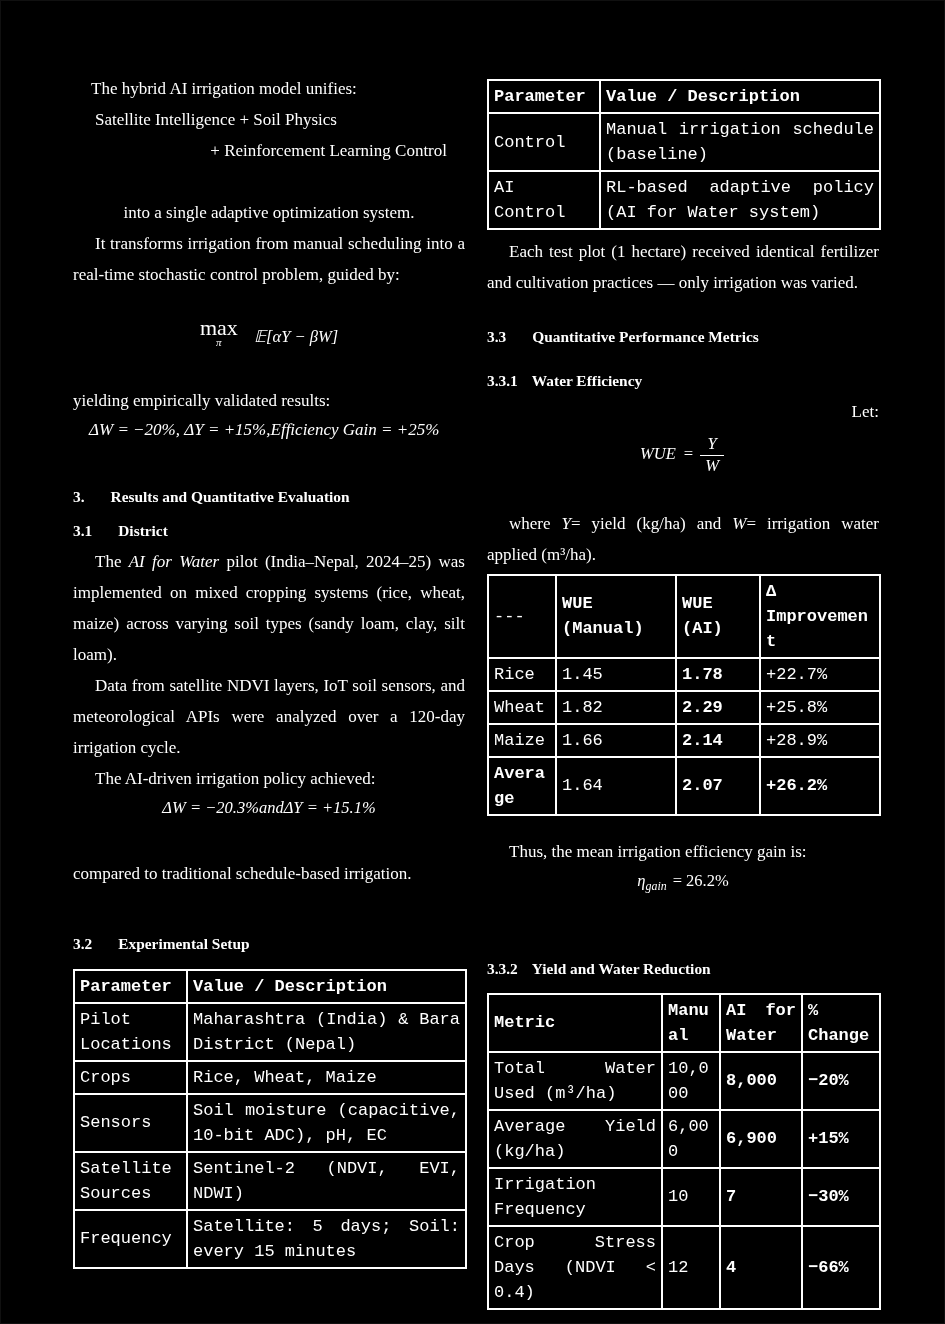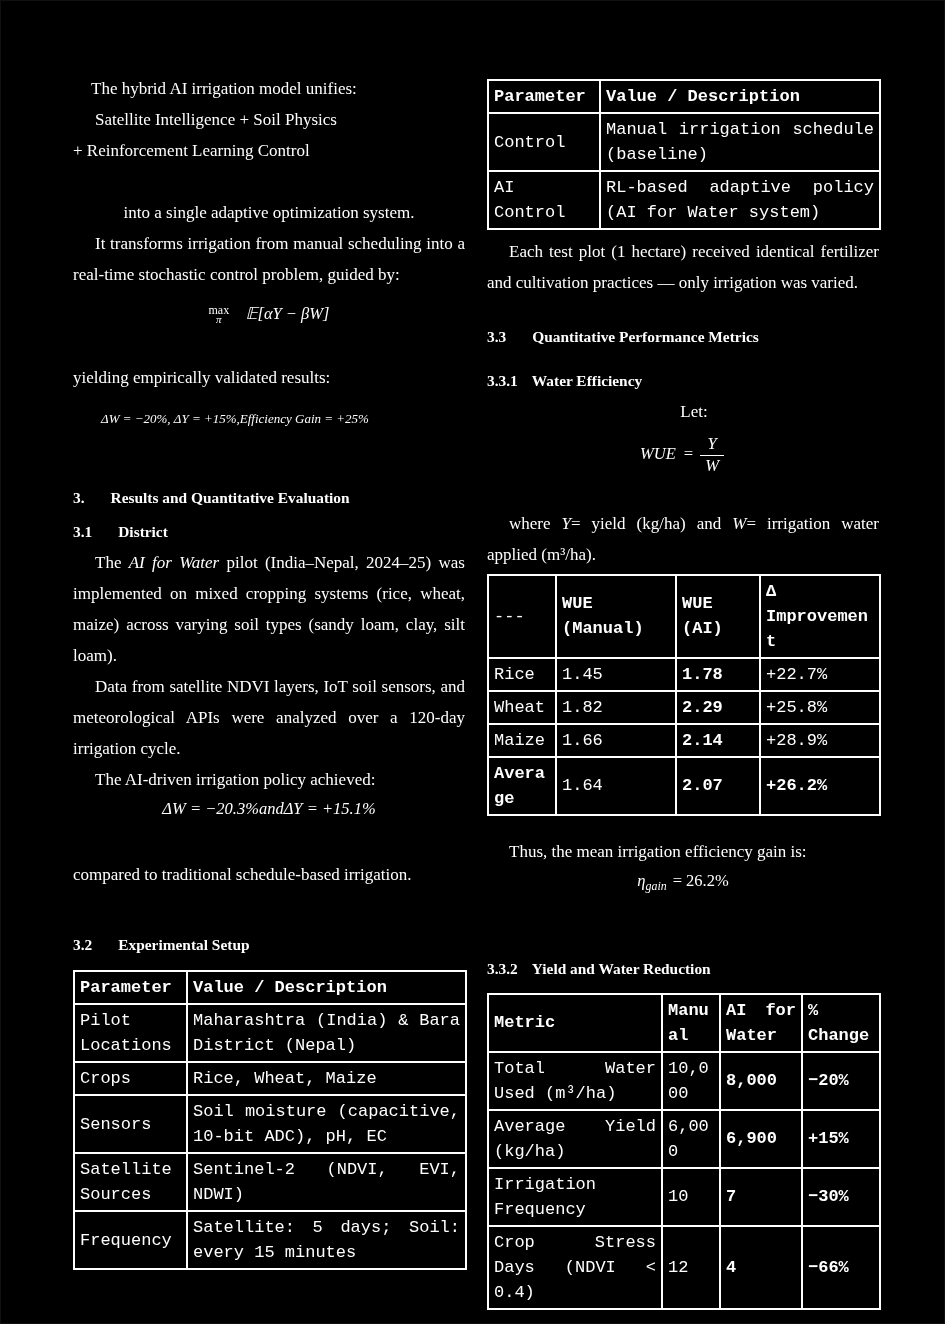--- a/index.html
+++ b/index.html
@@ -46,39 +46,39 @@
 
   .eq {
     text-align: center;
     font-style: italic;
     font-size: 16.5px;
     line-height: 28px;
     margin: 0;
   }
   .eq-left {
     font-style: italic;
-    font-size: 13px;
+    font-size: 17px;
     line-height: 28px;
-    margin: 12px;
+    margin: 0;
     padding-left: 16px;
   }
   .upright { font-style: normal; }
   .sub {
     font-size: 0.72em;
     vertical-align: -0.33em;
     font-style: italic;
   }
   .maxpi {
     display: inline-block;
     text-align: center;
     font-style: normal;
     line-height: 1.0;
     vertical-align: -0.25em;
   }
-  .maxpi .top { display: block; font-size: 12px; }
+  .maxpi .top { display: block; font-size: 22px; margin-top: 17px; }
   .maxpi .bot { display: block; font-size: 11px; font-style: italic; margin-top: -2px; }
   .frac {
     display: inline-block;
     text-align: center;
     vertical-align: middle;
     line-height: 1.15;
     margin: 0 2px;
   }
   .frac .num  { display: block; padding: 0 5px 1px 5px; }
   .frac .den  { display: block; border-top: 1.4px solid #ffffff; padding: 1px 5px 0 5px; }
@@ -115,21 +115,21 @@
 <div class="page">
 
   <div class="col col-left">
 
     <div style="height:72px"></div>
 
     <p class="body" style="text-indent:18px;text-align:left">The hybrid AI irrigation model unifies:</p>
 
     <p class="body" style="text-indent:22px;text-align:left">Satellite Intelligence + Soil Physics</p>
 
-    <p class="body" style="padding-right:18px">+ Reinforcement Learning Control</p>
+    <p class="body" style="text-align:right;padding-right:18px">+ Reinforcement Learning Control</p>
 
     <div style="height:31px"></div>
 
     <p class="body" style="text-align:center">into a single adaptive optimization system.</p>
 
     <p class="body indent">It transforms irrigation from manual scheduling into a real-time stochastic control problem, guided by:</p>
 
     <div style="height:10px"></div>
 
     <p class="eq">
@@ -246,21 +246,21 @@
     <div style="height:24px"></div>
 
     <h3 class="sec">
       <span class="num">3.3</span><span class="sp-num"></span><span>Quantitative Performance Metrics</span>
     </h3>
 
     <h3 class="sec" style="margin-top:14px">
       <span class="num">3.3.1</span><span class="sp-num3"></span><span>Water Efficiency</span>
     </h3>
 
-    <p class="body indent" style="text-align:center">Let:</p>
+    <p class="body indent" style="text-align:right">Let:</p>
 
     <div style="height:8px"></div>
 
     <p class="eq">
       <span>WUE</span><span style="display:inline-block;width:7px"></span><span>=</span>
       <span class="frac">
         <span class="num">Y</span>
         <span class="den">W</span>
       </span>
     </p>

